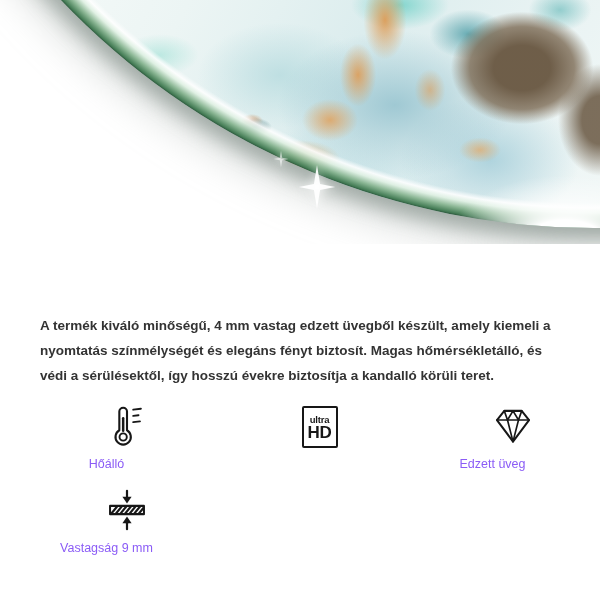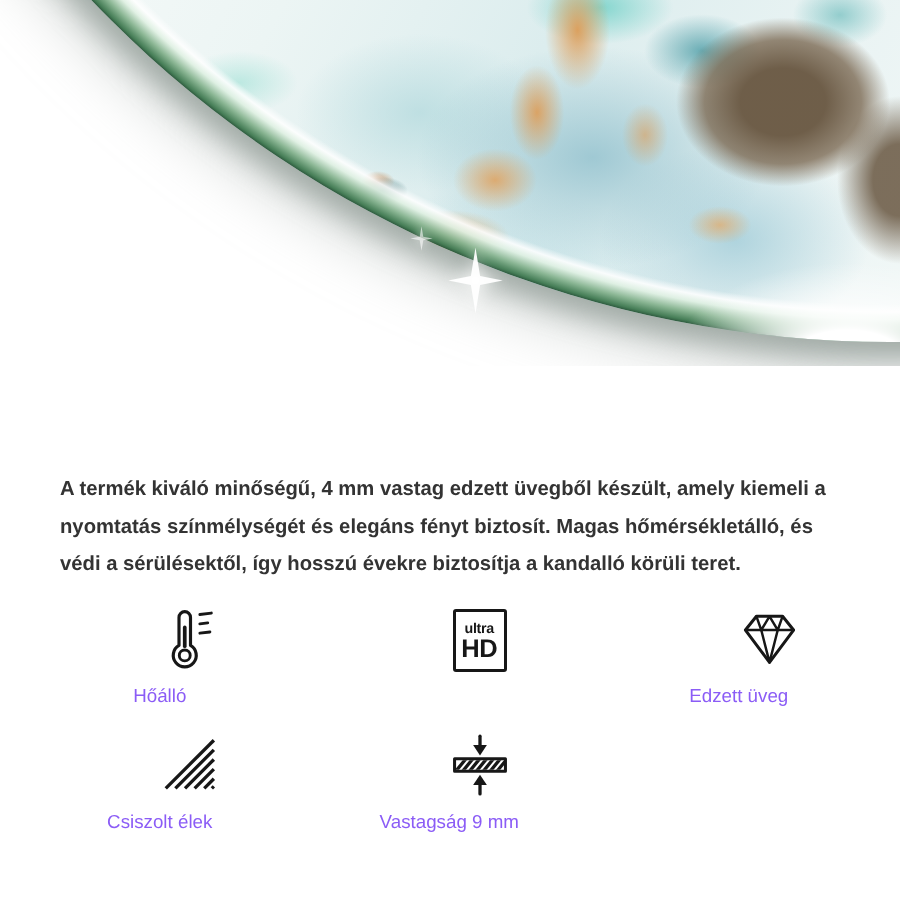--- a/index.html
+++ b/index.html
@@ -121,33 +121,20 @@
         <svg width="44" height="44" viewBox="0 0 48 48">
           <path class="icon-stroke" stroke-width="2.2" d="M6.5 17.5 L14.5 7.5 H33.5 L41.5 17.5 L24 41 Z"></path>
           <path class="icon-stroke" stroke-width="1.8" d="M6.5 17.5 H41.5"></path>
           <path class="icon-stroke" stroke-width="1.8" d="M14.5 7.5 L18 17.5 L24 7.5 L30 17.5 L33.5 7.5"></path>
           <path class="icon-stroke" stroke-width="1.8" d="M18 17.5 L24 41 M30 17.5 L24 41"></path>
         </svg>
       </span>
       <span class="f-label">Edzett üveg</span>
     </div>
 
-    <div class="feature">
-      <span class="icon-wrap">
-        <svg width="44" height="44" viewBox="0 0 48 48">
-          <line class="hatch" stroke-width="3.4" x1="6" y1="41" x2="41" y2="6"></line>
-          <line class="hatch" stroke-width="3.4" x1="13" y1="41" x2="41" y2="13"></line>
-          <line class="hatch" stroke-width="3.4" x1="20" y1="41" x2="41" y2="20"></line>
-          <line class="hatch" stroke-width="3.4" x1="27" y1="41" x2="41" y2="27"></line>
-          <line class="hatch" stroke-width="3.4" x1="34" y1="41" x2="41" y2="34"></line>
-          <line class="hatch" stroke-width="3.4" x1="39.5" y1="41" x2="41" y2="39.5"></line>
-        </svg>
-      </span>
-      <span class="f-label">Csiszolt élek</span>
-    </div>
 
     <div class="feature">
       <span class="icon-wrap">
         <svg width="44" height="44" viewBox="0 0 48 48">
           <defs>
               <clipPath id="barclip">
                 <rect x="6.5" y="20.5" width="35" height="7"></rect>
               </clipPath>
             </defs>
           <rect class="icon-stroke" stroke-width="2.2" x="5.5" y="19.5" width="37" height="9"></rect>

